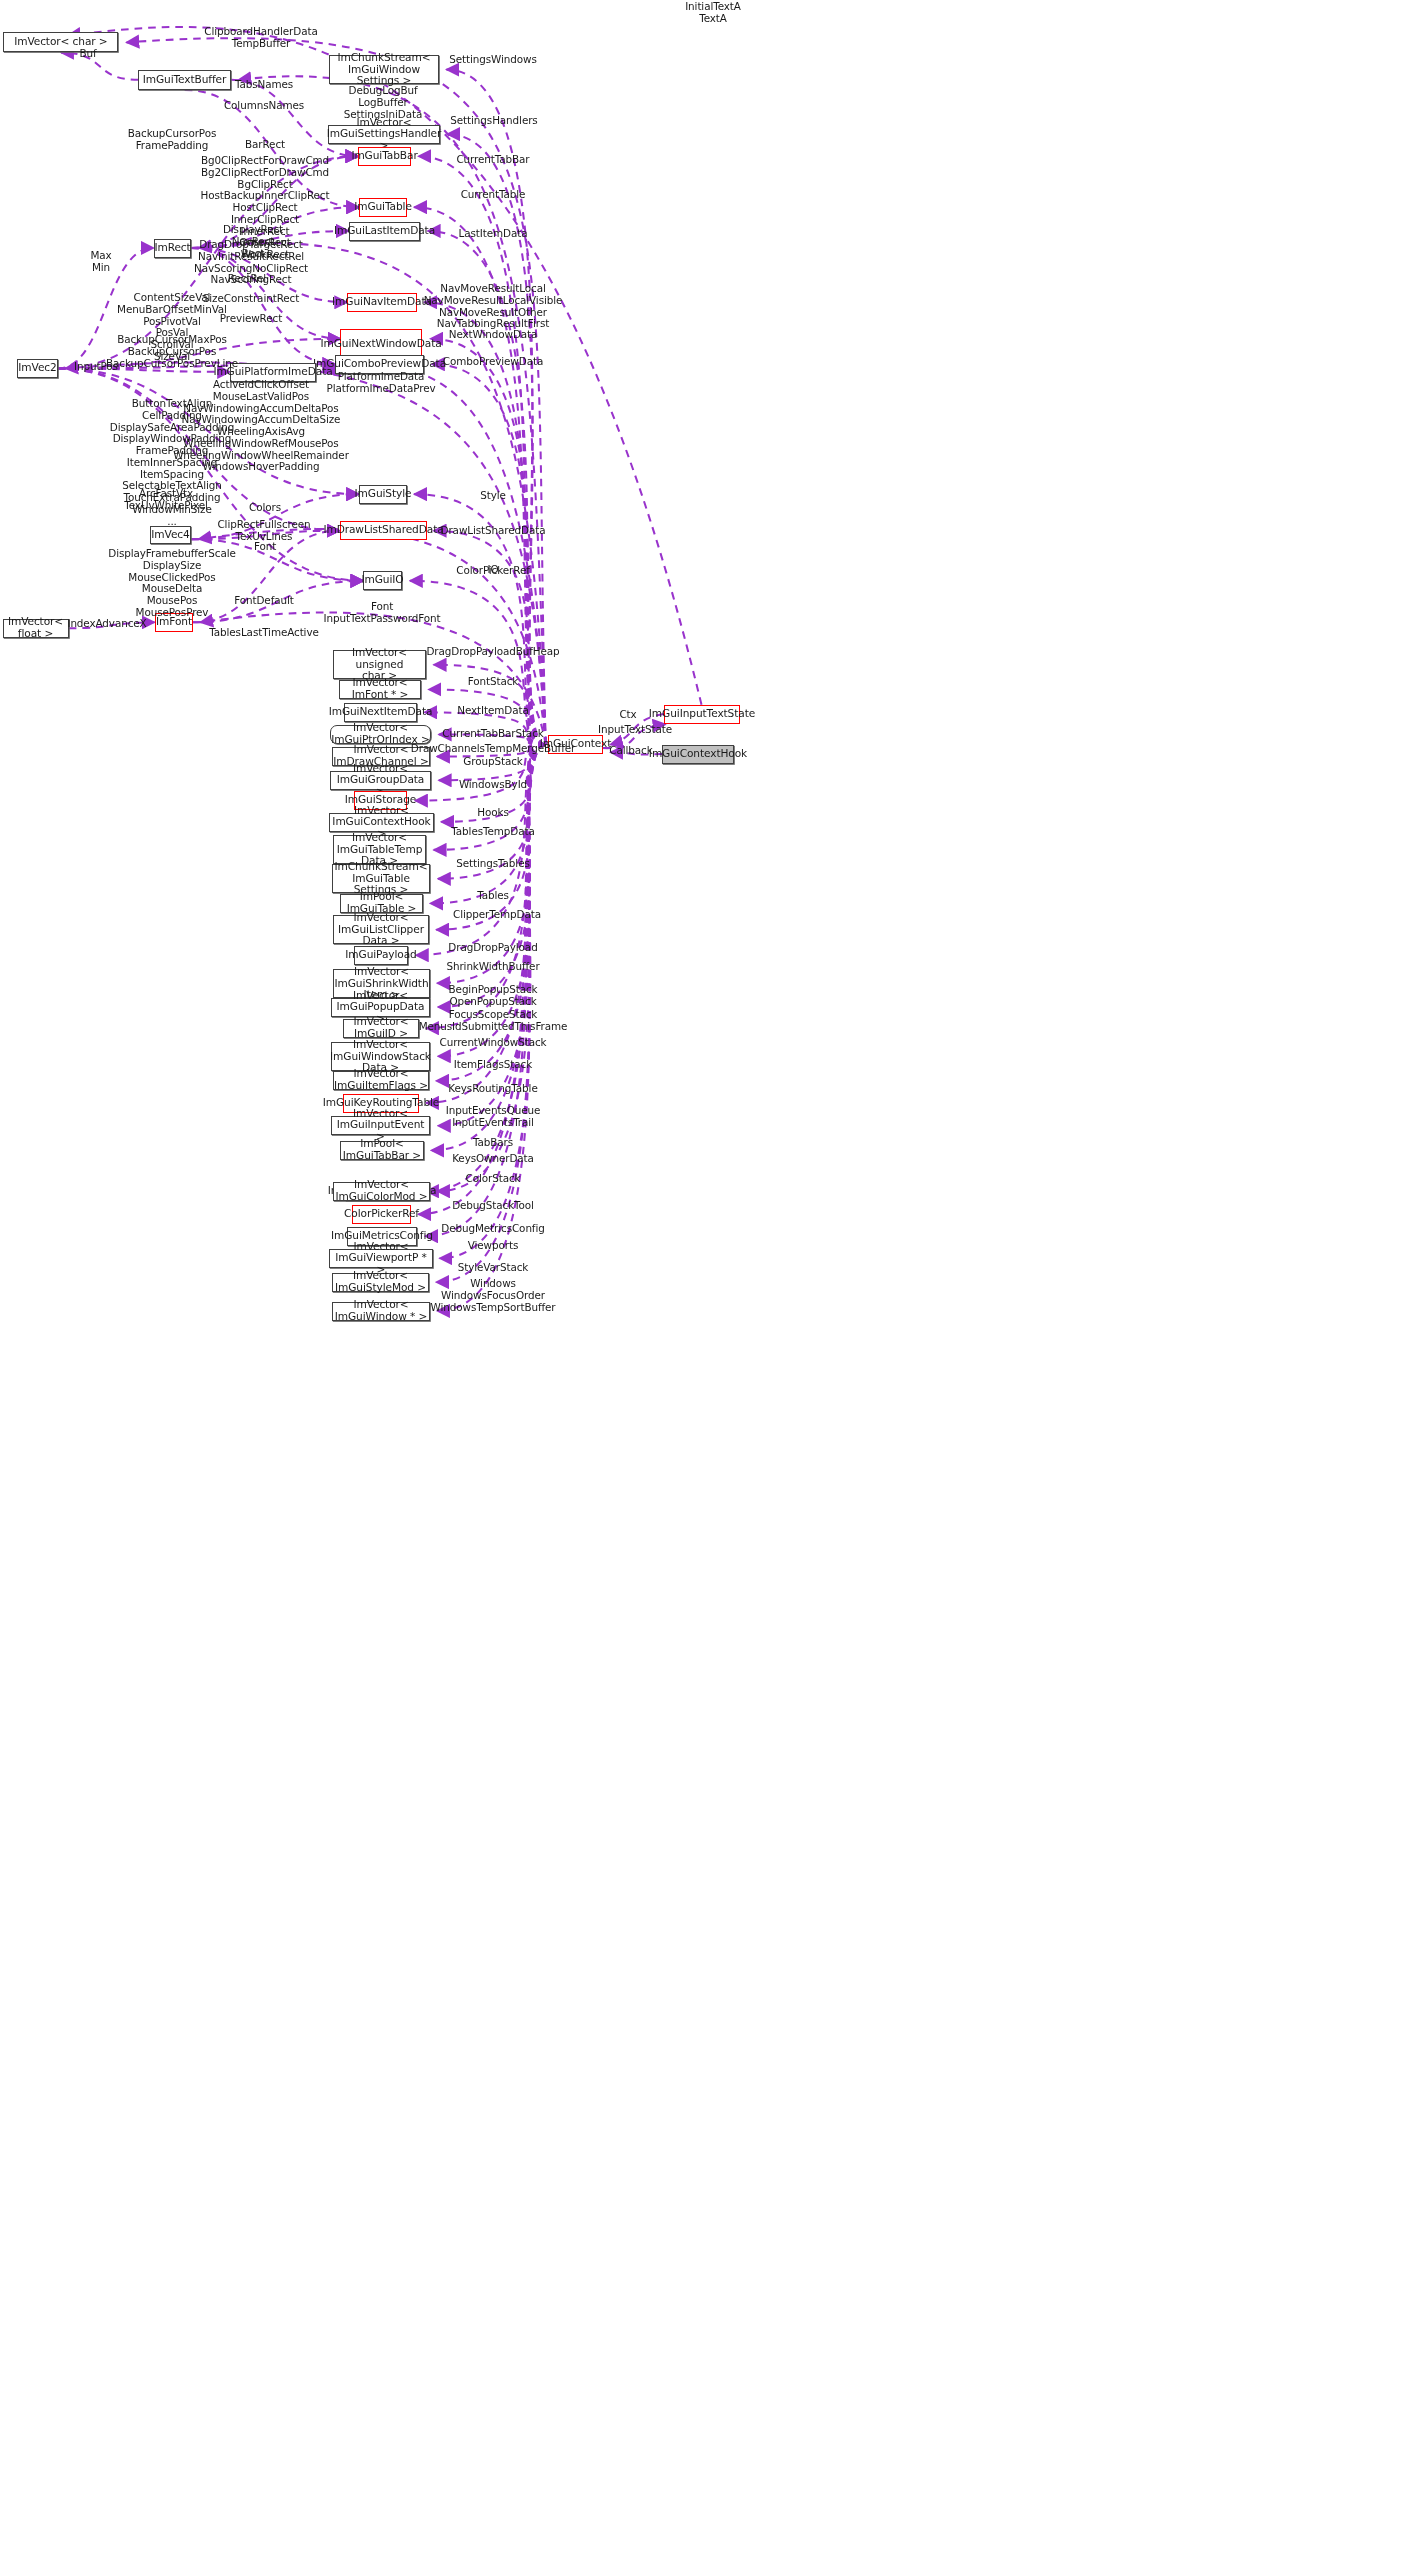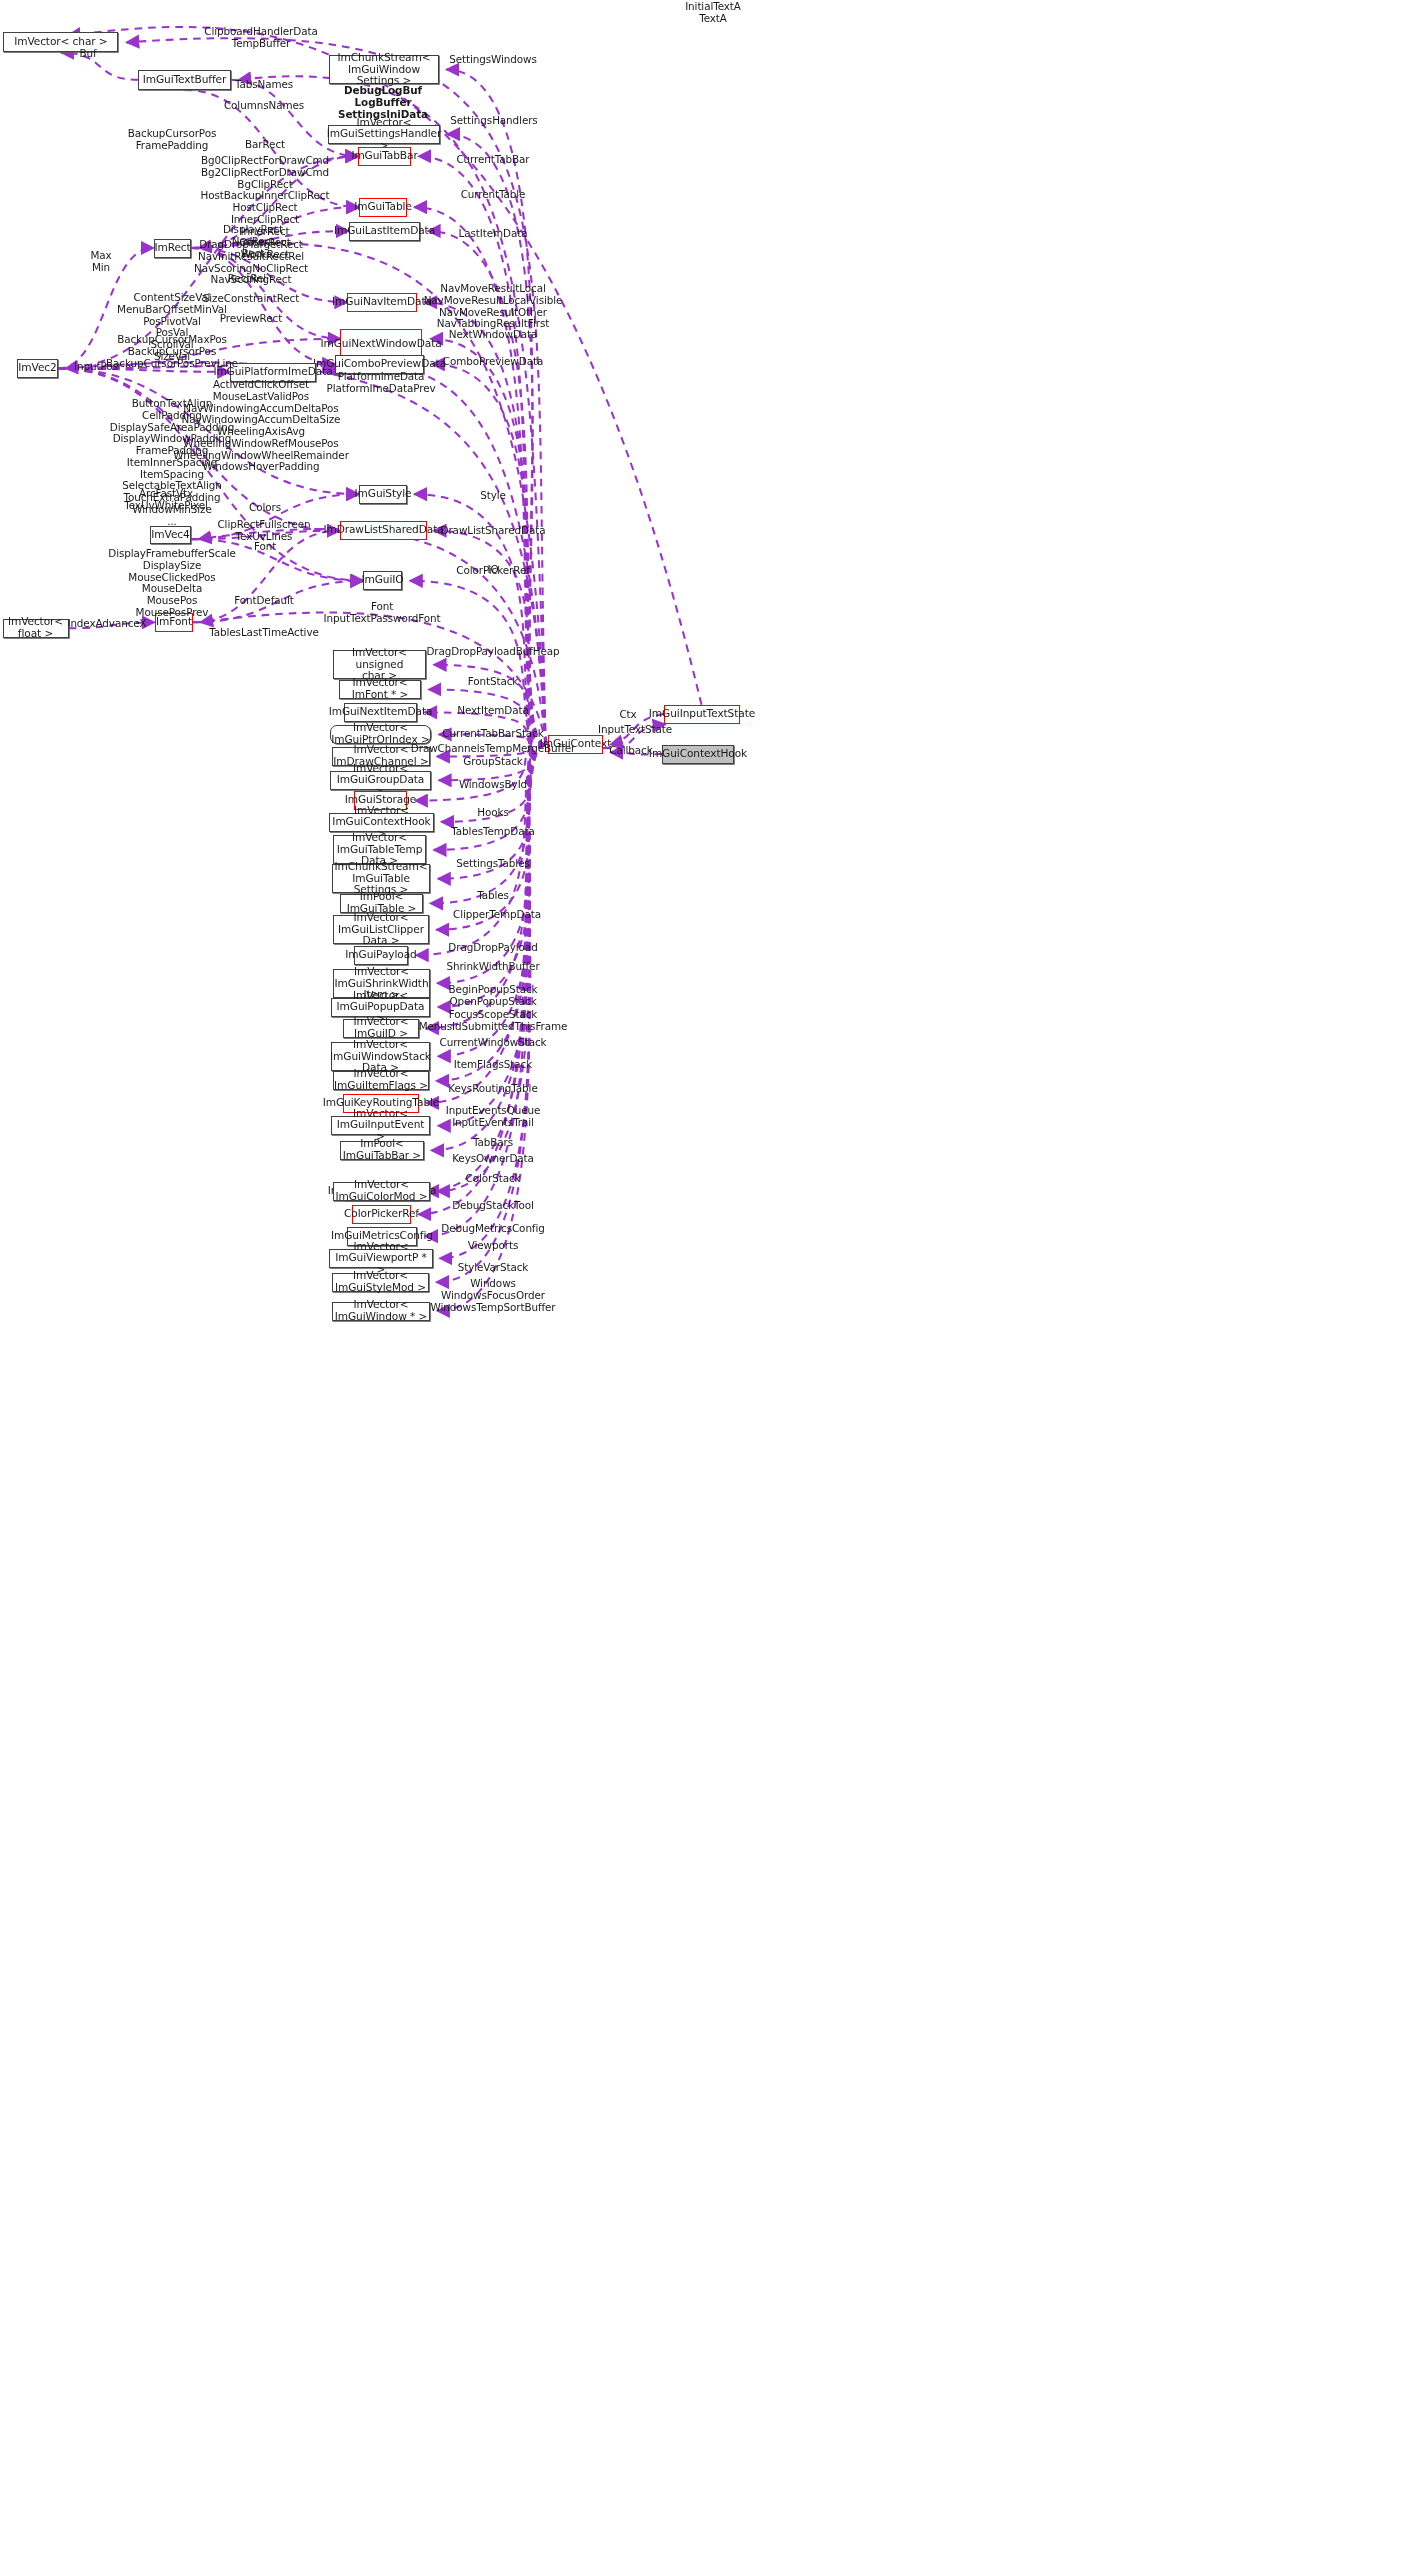--- a/index.html
+++ b/index.html
@@ -182,21 +182,21 @@
       <div class="node red" style="left: 664px; top: 705px; width: 76px; height: 18.7px;">ImGuiInputTextState</div>
       <div class="node grey" style="left: 662px; top: 745px; width: 72px; height: 18.7px;">ImGuiContextHook</div>
     </div>
   <div id="labels-layer">
       <div class="elabel" style="left: 713px; top: 0.8px;">InitialTextA
 TextA</div>
       <div class="elabel" style="left: 261px; top: 26px;">ClipboardHandlerData
 TempBuffer</div>
       <div class="elabel" style="left: 88px; top: 48px;">Buf</div>
       <div class="elabel" style="left: 493px; top: 54px;">SettingsWindows</div>
-      <div class="elabel" style="left: 383px; top: 85px; font-weight: bold;">DebugLogBuf
+      <div class="elabel" style="left: 383px; top: 85px;">DebugLogBuf
 LogBuffer
 SettingsIniData</div>
       <div class="elabel" style="left: 264px; top: 79px;">TabsNames</div>
       <div class="elabel" style="left: 264px; top: 100px;">ColumnsNames</div>
       <div class="elabel" style="left: 494px; top: 115px;">SettingsHandlers</div>
       <div class="elabel" style="left: 172px; top: 128px;">BackupCursorPos
 FramePadding</div>
       <div class="elabel" style="left: 265px; top: 139px;">BarRect</div>
       <div class="elabel" style="left: 493px; top: 154px;">CurrentTabBar</div>
       <div class="elabel" style="left: 265px; top: 155px;">Bg0ClipRectForDrawCmd

